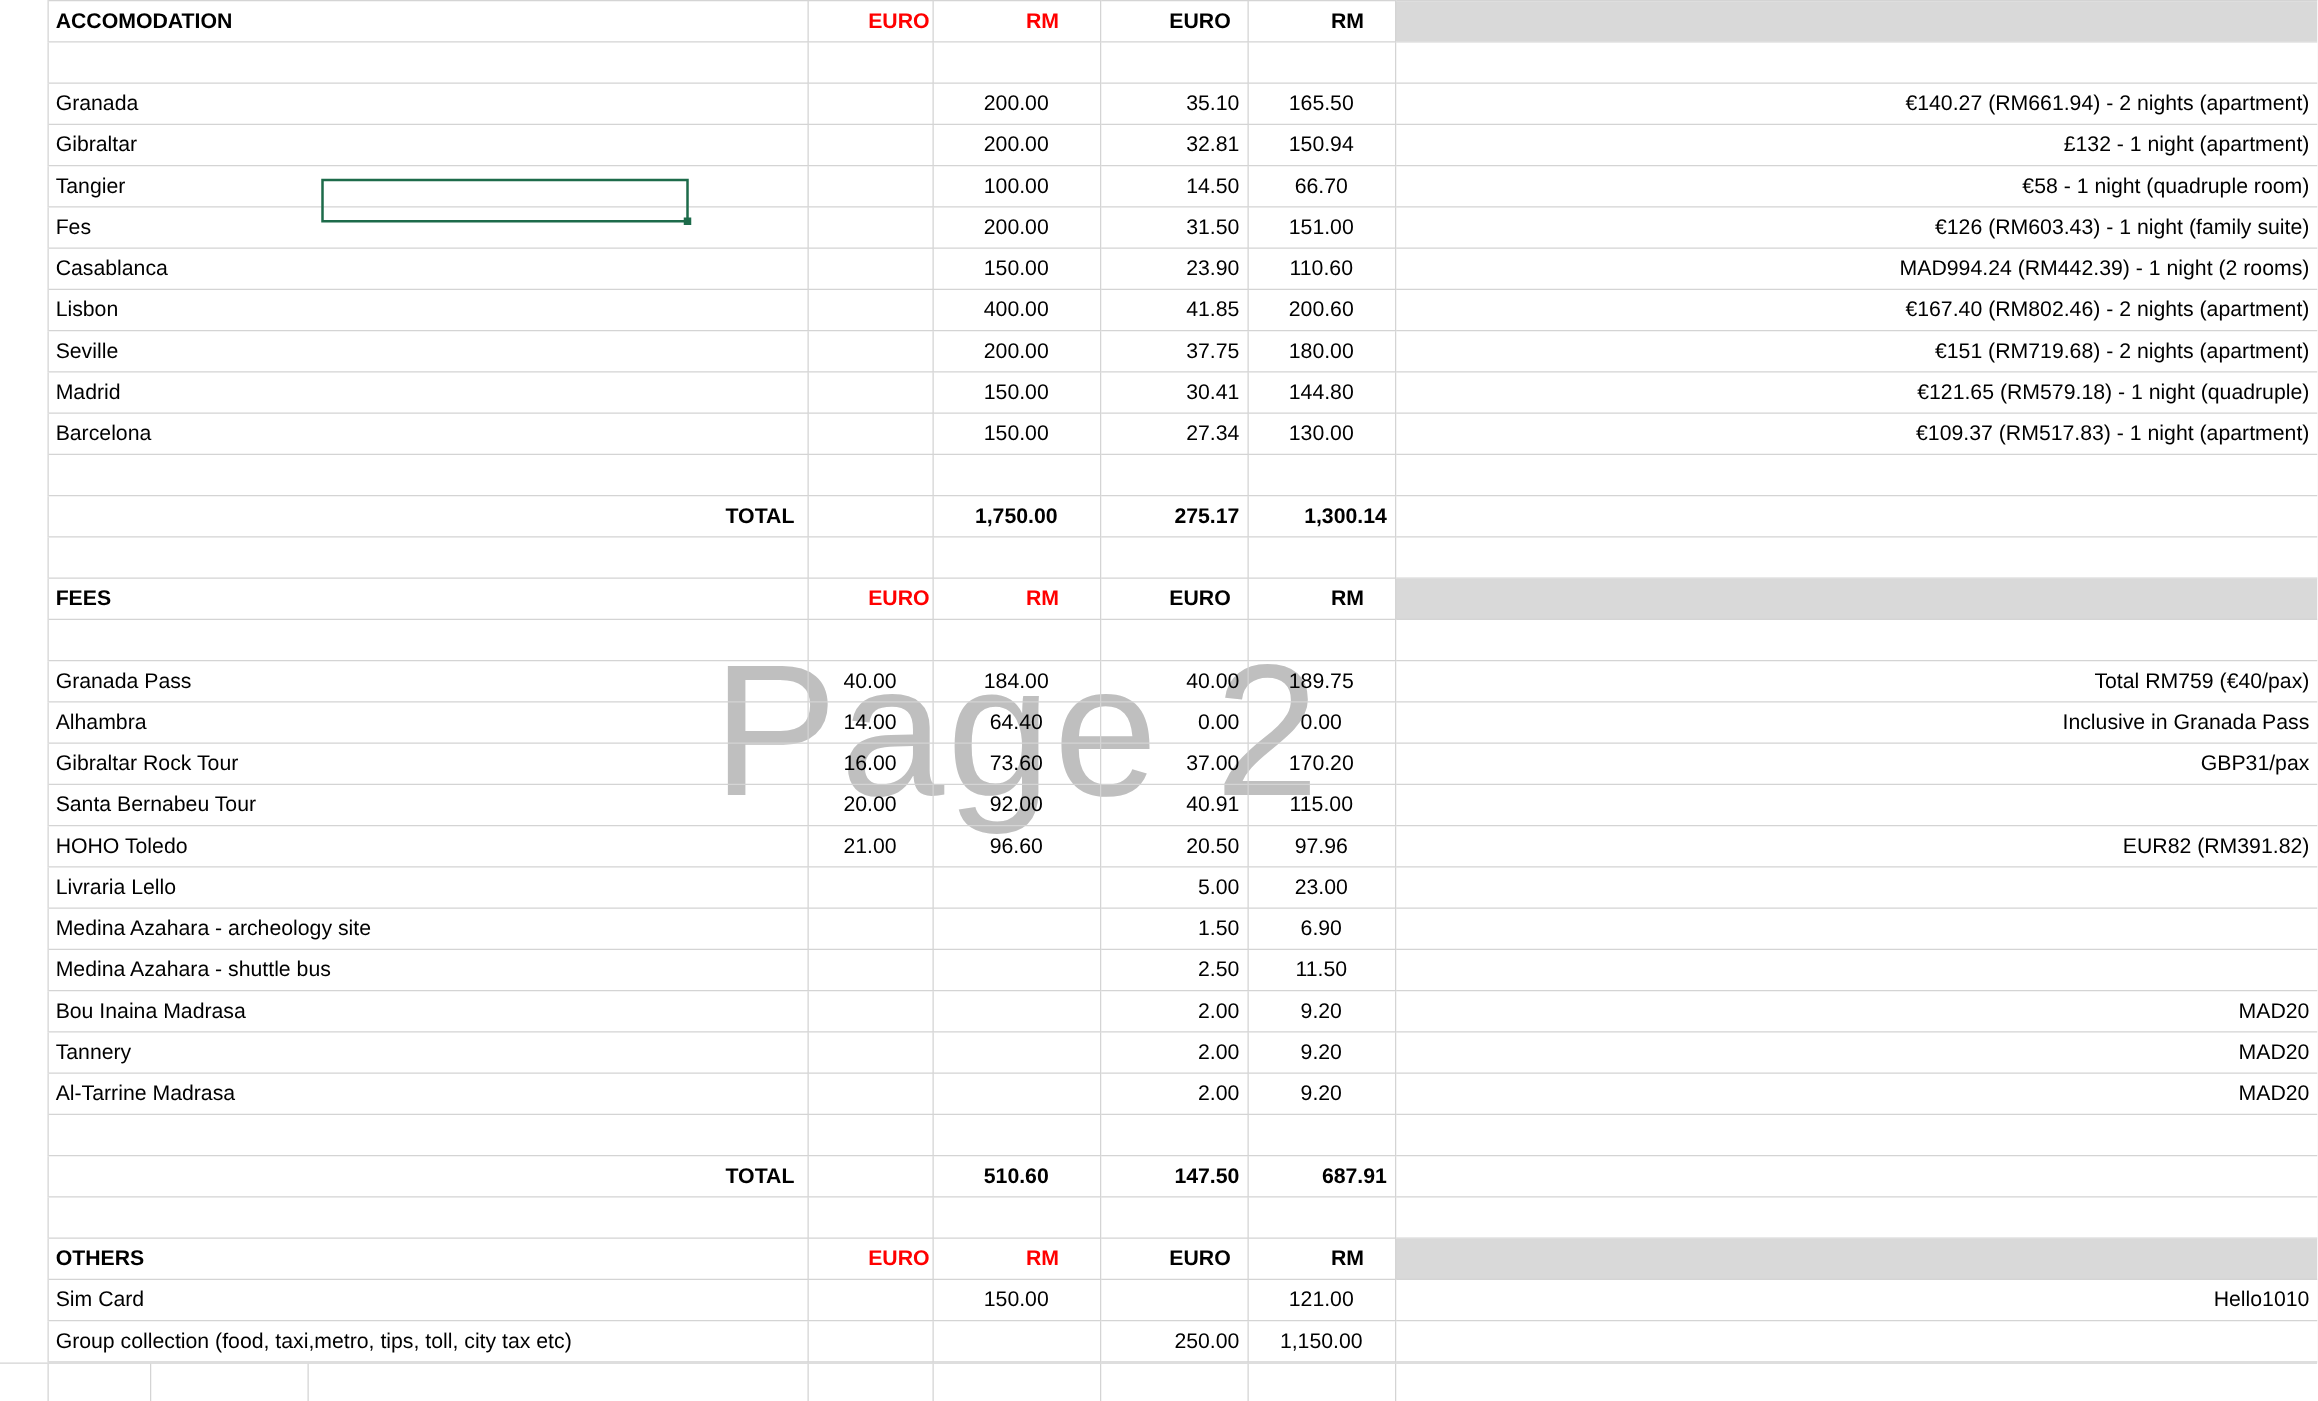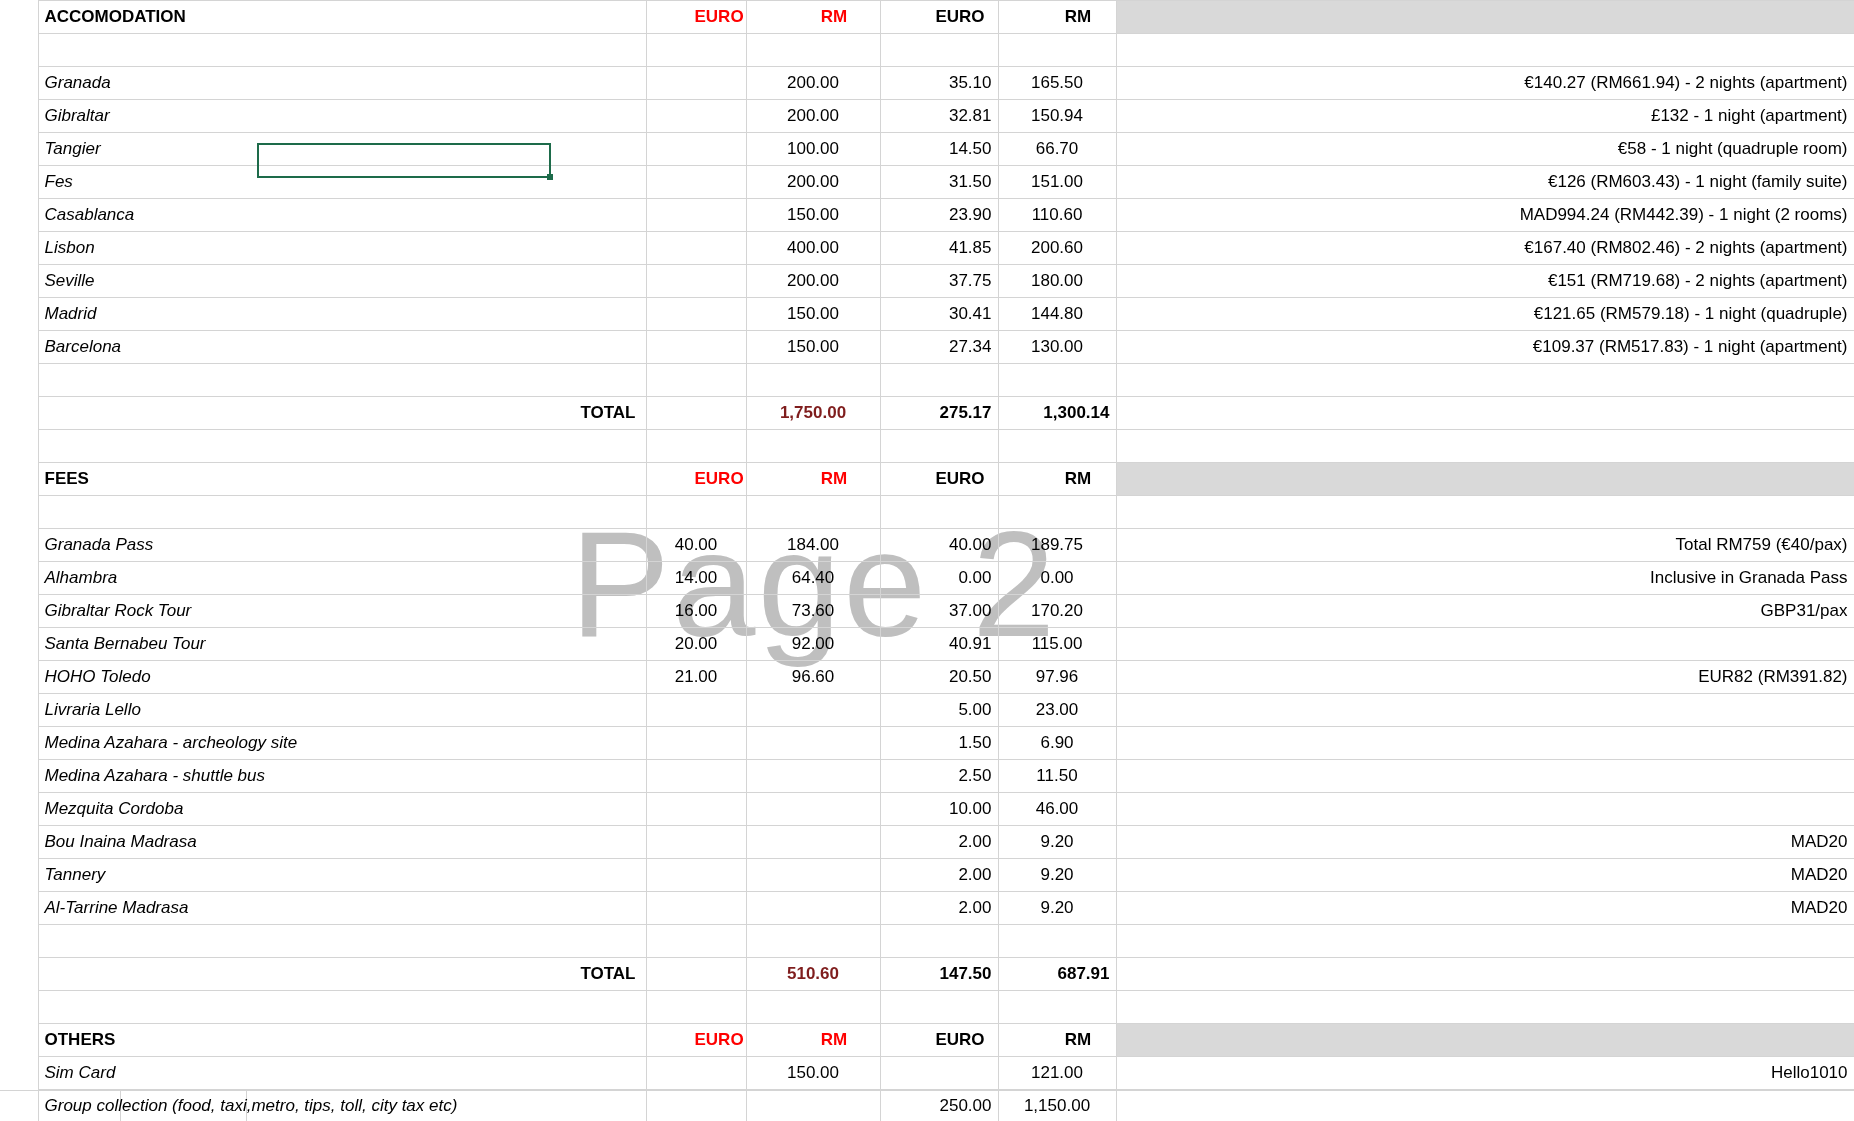--- a/index.html
+++ b/index.html
@@ -55,29 +55,29 @@
   col.c-eur2    { width: 118px; }
   col.c-rm2     { width: 118px; }
   col.c-note    { width: 738px; }
 
   .pad { border-left: none !important; border-top: none !important; border-bottom: none !important; }
 
   .hdr td { background: #d9d9d9; font-weight: bold; }
   .hdr .cur { color: #ff0000; text-align: center; font-weight: bold; padding-left: 48px; }
   .hdr .note { background: #d9d9d9; }
 
-  .item-name { padding-left: 60px; font-size: 17px; font-style: italic; }
+  .item-name { padding-left: 60px; font-size: 17px; }
   .num { text-align: right; }
   .num-red { text-align: center; color: #ff0000; }
   .green { background: #e2ebd4; text-align: center; }
   .note { text-align: right; }
 
   .total td { background: #c5bd8f; font-weight: bold; }
   .total .lbl { text-align: right; padding-right: 10px; }
-  .total .red { color: #7f1d1d; text-align: center; }
+  .total .red { color: #000000; text-align: center; }
   .total .blk { text-align: right; color: #000; }
 
   .blank td { height: 28px; }
 
   .sel-box {
     position: absolute;
     left: 257px;
     top: 143px;
     width: 290px;
     height: 31px;
@@ -358,29 +358,20 @@
         <td class="pad"></td>
         <td class="item-name">Medina Azahara - shuttle bus</td>
         <td class="num-red"></td>
         <td class="num-red"></td>
         <td class="num">2.50</td>
         <td class="green">11.50</td>
         <td class="note"></td>
       </tr>
       <tr>
         <td class="pad"></td>
-        <td class="item-name">Mezquita Cordoba</td>
-        <td class="num-red"></td>
-        <td class="num-red"></td>
-        <td class="num">10.00</td>
-        <td class="green">46.00</td>
-        <td class="note"></td>
-      </tr>
-      <tr>
-        <td class="pad"></td>
         <td class="item-name">Bou Inaina Madrasa</td>
         <td class="num-red"></td>
         <td class="num-red"></td>
         <td class="num">2.00</td>
         <td class="green">9.20</td>
         <td class="note">MAD20</td>
       </tr>
       <tr>
         <td class="pad"></td>
         <td class="item-name">Tannery</td>

